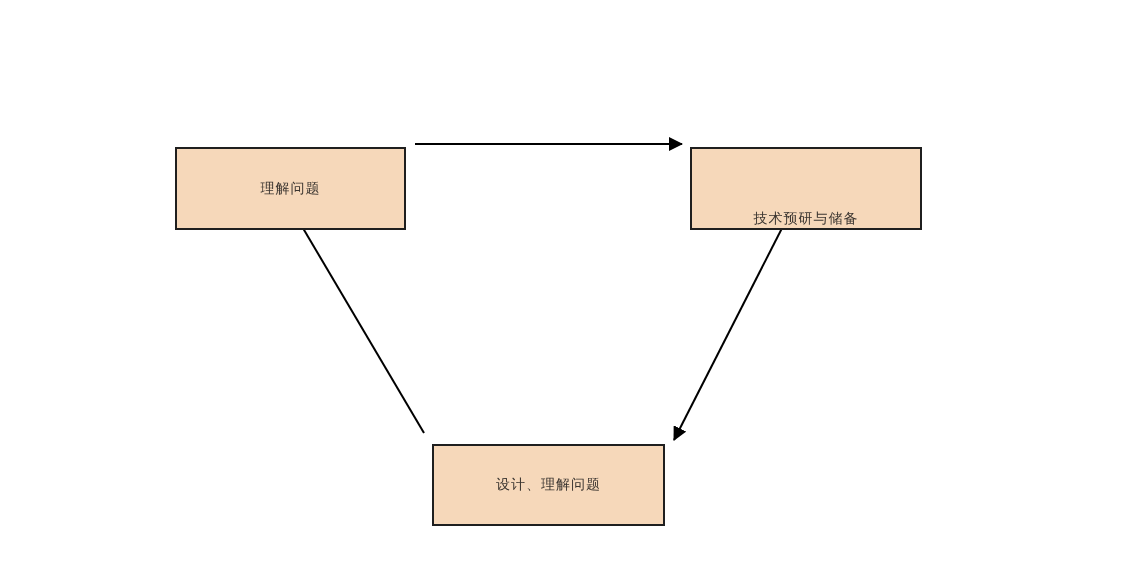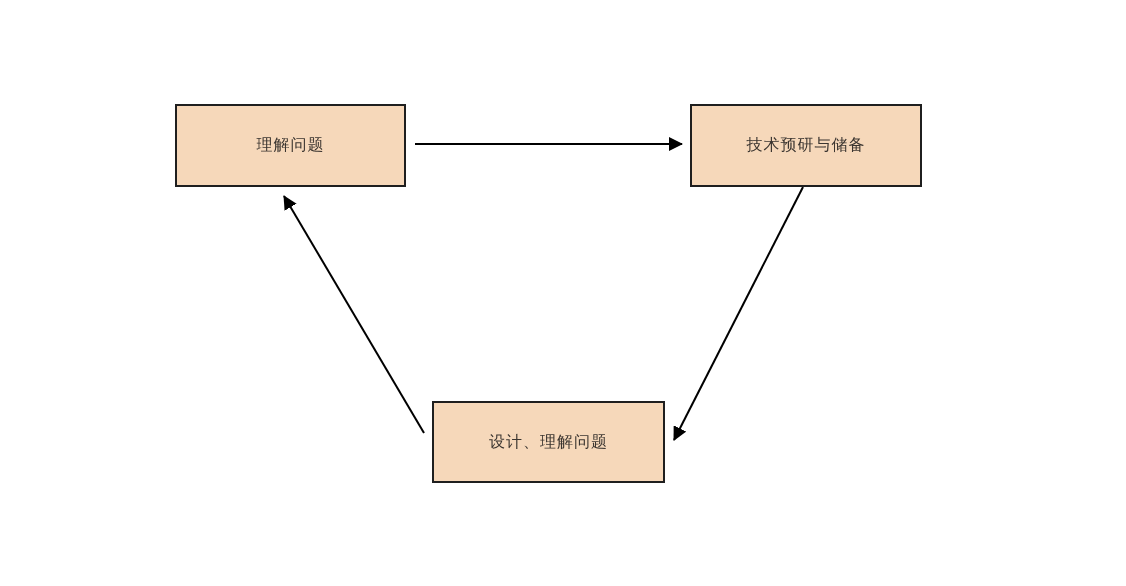--- a/index.html
+++ b/index.html
@@ -24,37 +24,39 @@
     pointer-events: none;
   }
   .node {
     position: absolute;
     box-sizing: border-box;
     background: #f6d8ba;
     border: 2px solid #1f1f1f;
     display: flex;
     align-items: center;
     justify-content: center;
-    font-size: 16px;
+    font-size: 14px;
     font-weight: 400;
     letter-spacing: 1px;
     color: #3b3530;
     text-align: center;
+    margin-top: 43px;
   }
   .node-understand {
     left: 175px;
     top: 104px;
     width: 231px;
     height: 83px;
   }
   .node-research {
     left: 690px;
     top: 104px;
     width: 232px;
     height: 83px;
+    align-items: flex-end;
   }
   .node-design {
     left: 432px;
     top: 401px;
     width: 233px;
     height: 82px;
   }
 </style>
 </head>
 <body>

